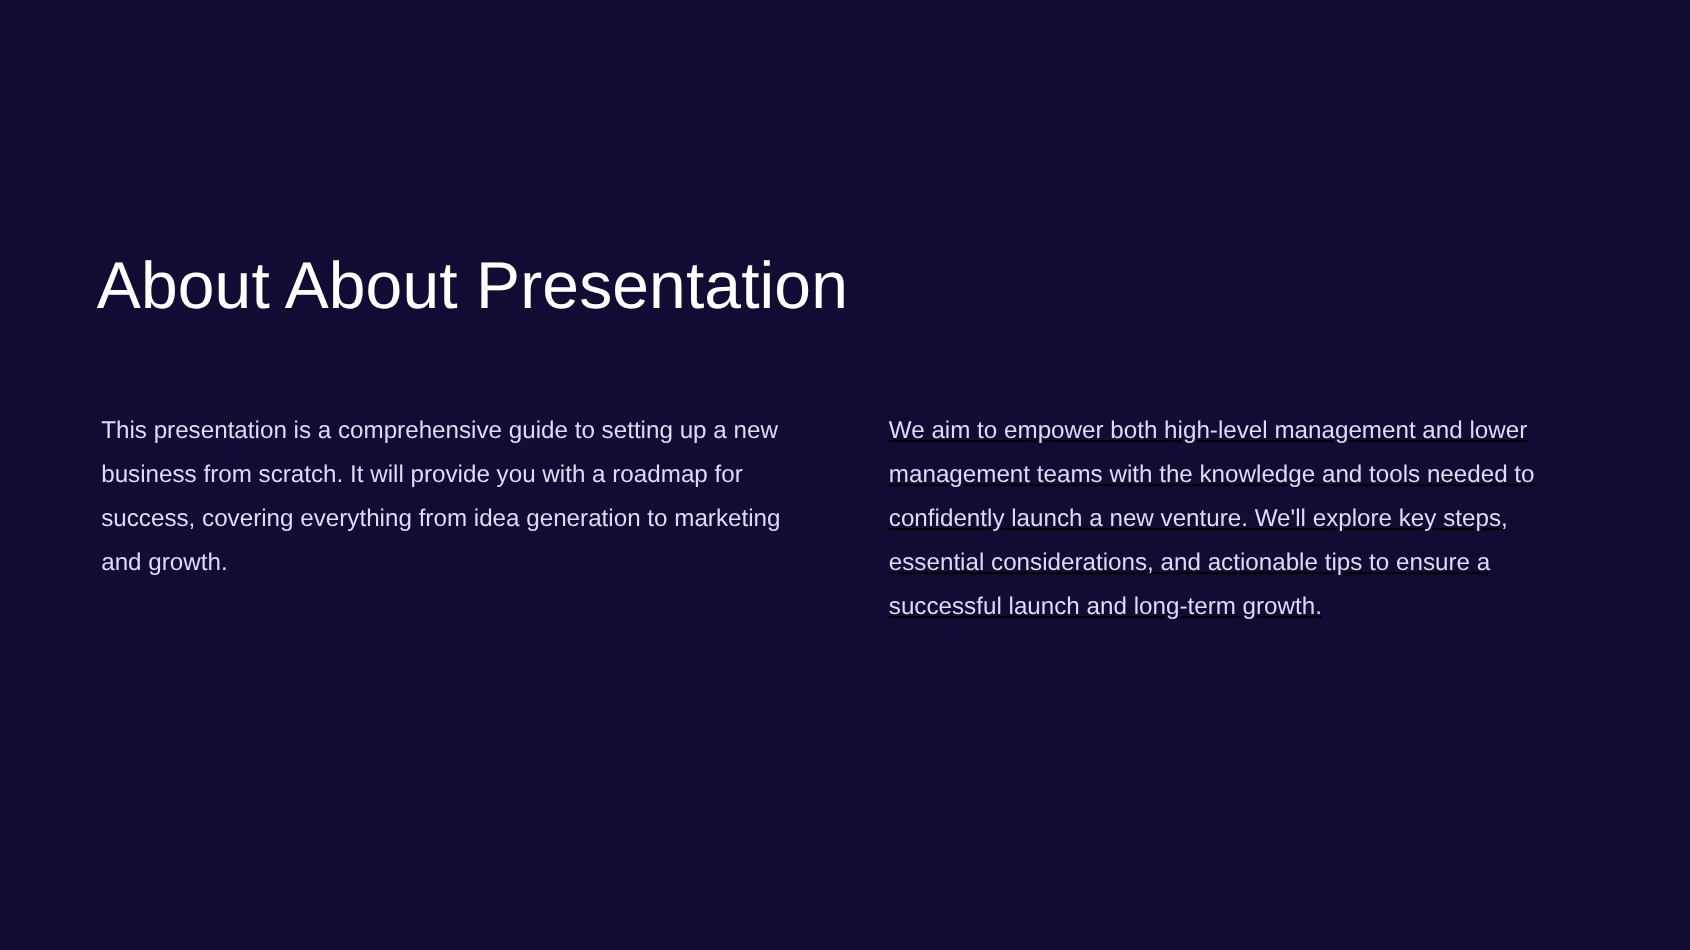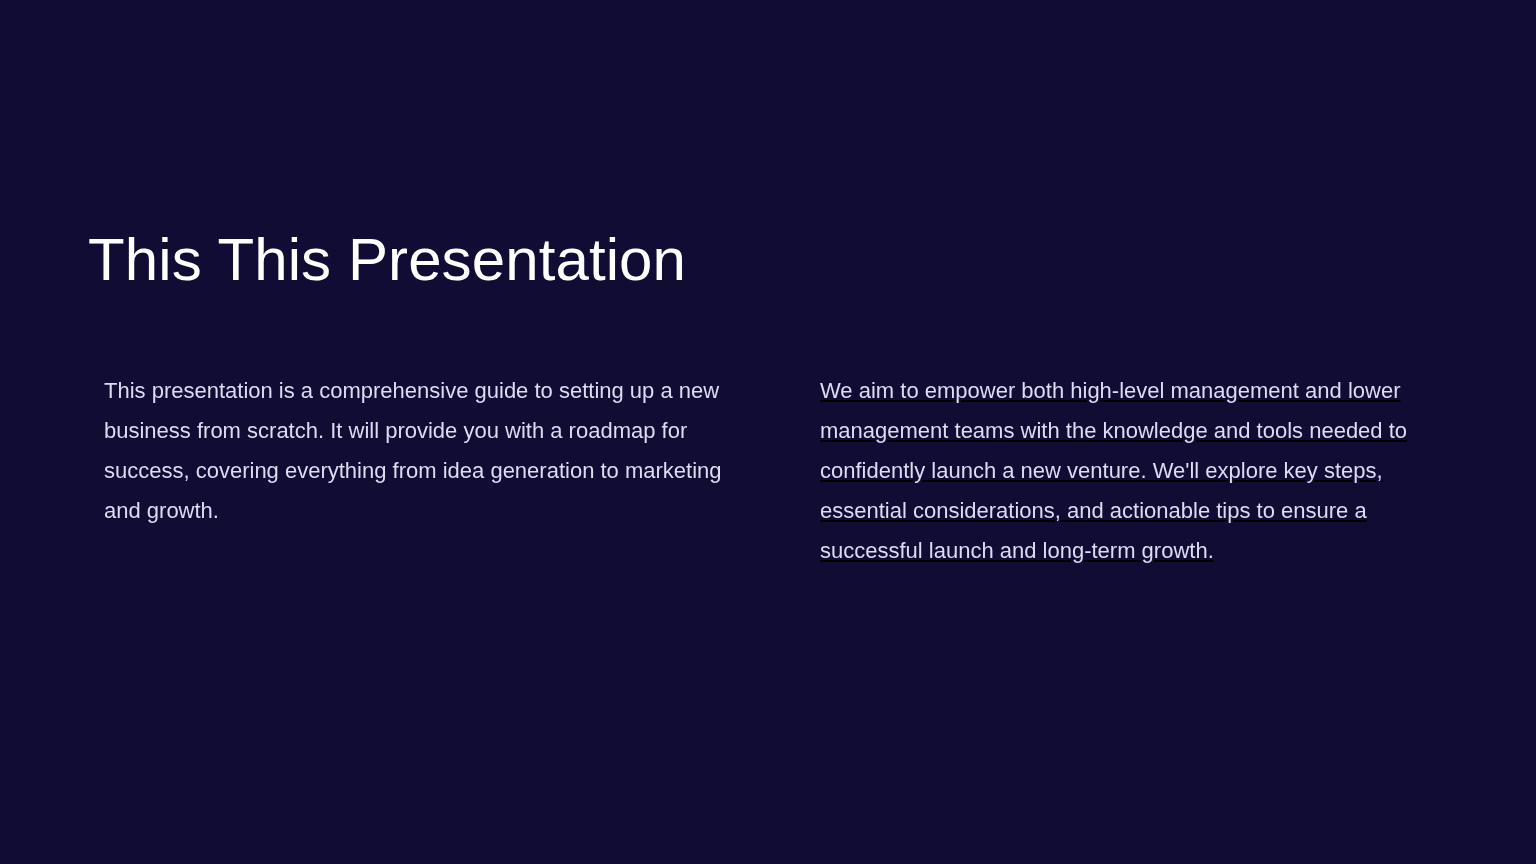--- a/index.html
+++ b/index.html
@@ -41,21 +41,21 @@
     font-size: 60px;
     font-weight: 400;
     line-height: 1.12;
     letter-spacing: 0.1px;
     color: #FFFFFF;
     white-space: nowrap;
   }
 
   .columns {
     position: absolute;
-    left: 16px;
+    left: 4px;
     top: 371px;
     width: 1344px;
     display: flex;
     flex-direction: row;
     align-items: flex-start;
     gap: 76px;
   }
 
   .column {
     flex: 0 0 auto;
@@ -78,21 +78,21 @@
     color: #DCDCF2;
     text-align: left;
   }
 </style>
 </head>
 <body>
 
 <div class="slide">
   <div class="slide-content">
 
-    <h1 class="slide-title">This This Presentation</h1>
+    <h1 class="slide-title">About About Presentation</h1>
 
     <div class="columns">
 
       <div class="column column-left">
         <p class="body-text">This presentation is a comprehensive guide to setting up a new business from scratch. It will provide you with a roadmap for success, covering everything from idea generation to marketing and growth.</p>
       </div>
 
       <div class="column column-right">
         <p class="body-text">We aim to empower both high-level management and lower management teams with the knowledge and tools needed to confidently launch a new venture. We'll explore key steps, essential considerations, and actionable tips to ensure a successful launch and long-term growth.</p>
       </div>

